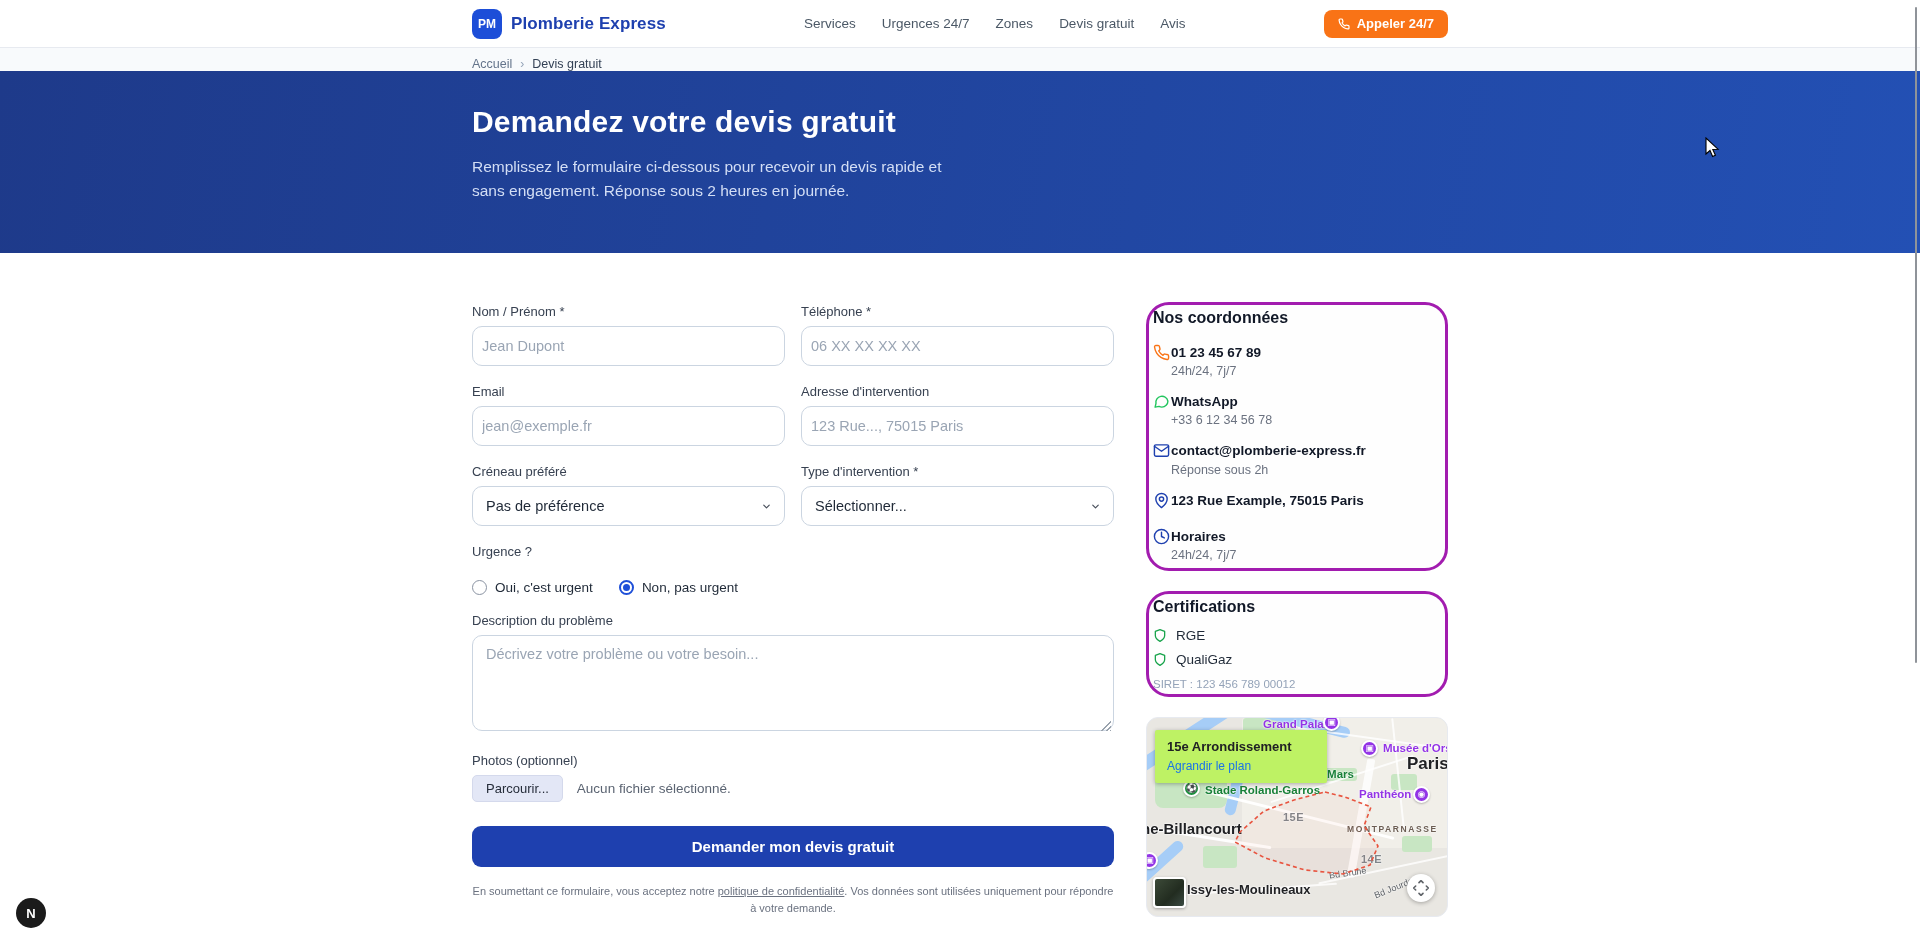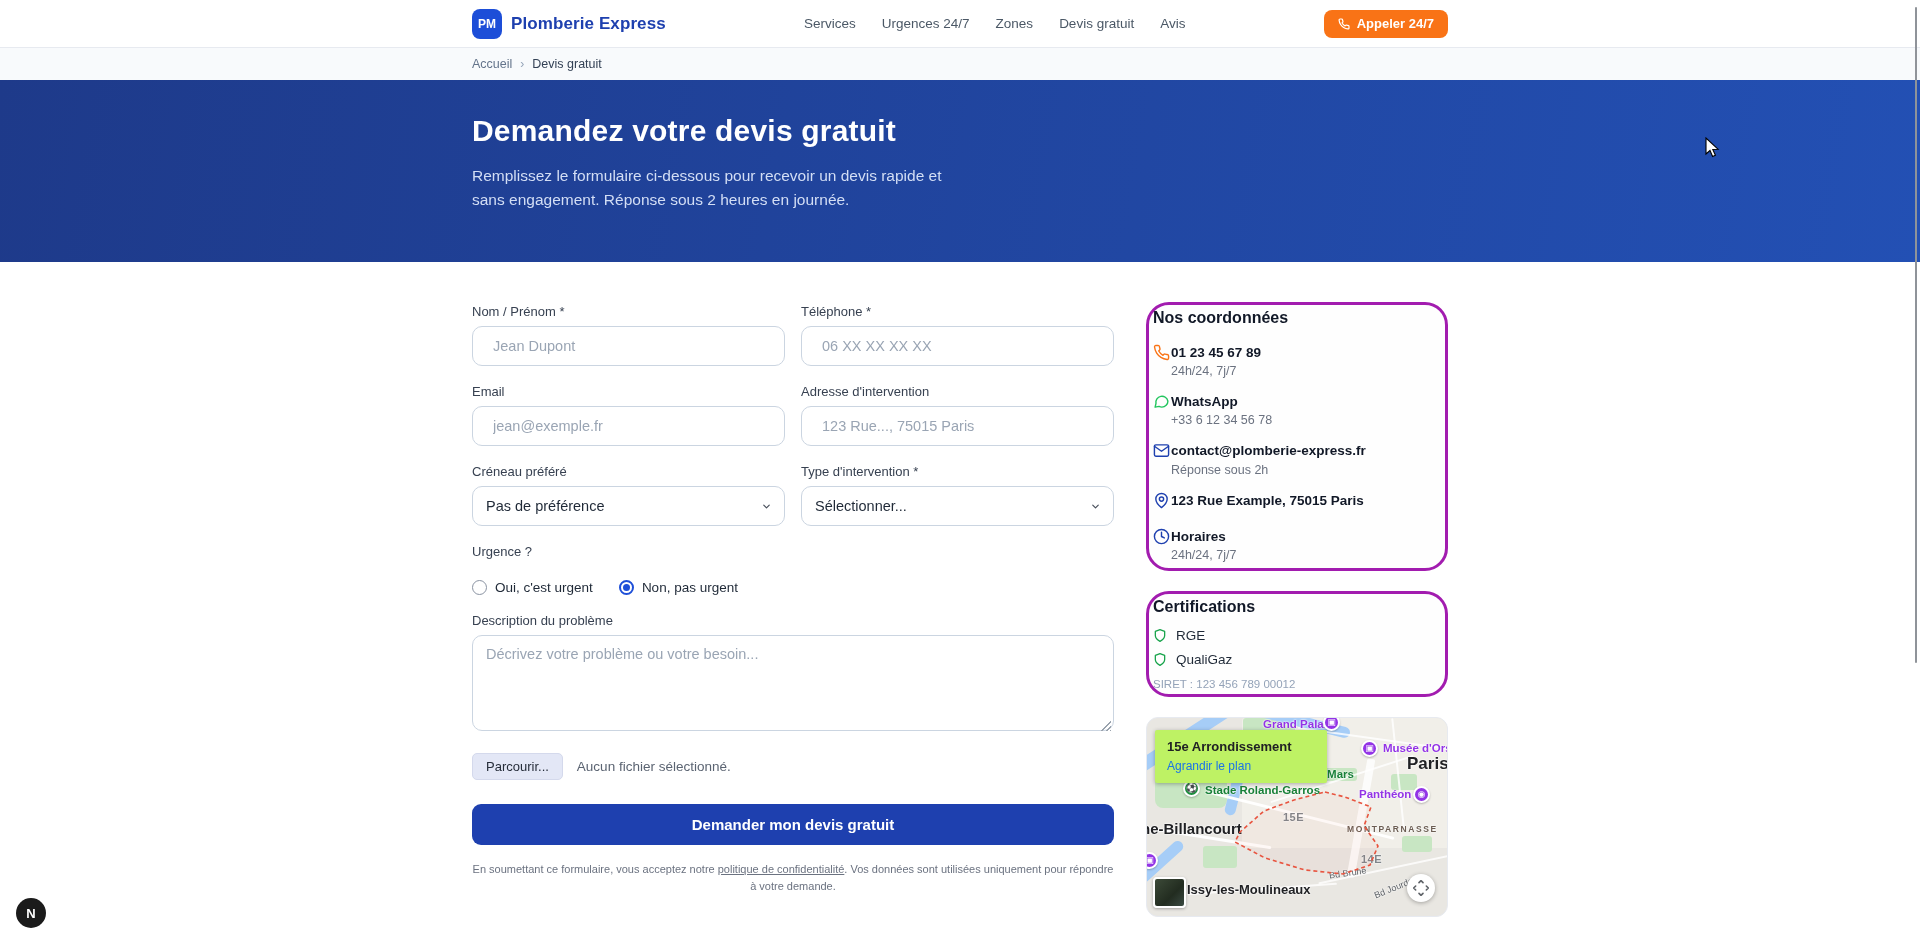--- a/index.html
+++ b/index.html
@@ -22,38 +22,38 @@
               font-weight:bold; cursor:pointer; font-family:inherit; }
 
   
   .crumbbar { position:absolute; top:48px; left:0; width:100%; height:32px; background:#f8fafc; }
   .crumb-inner { width:976px; margin:0 auto; height:100%; display:flex; align-items:center; gap:8px; font-size:12.5px; }
   .crumb-home { color:#64748b; text-decoration:none; }
   .crumb-sep { color:#94a3b8; font-size:12px; }
   .crumb-cur { color:#334155; }
 
   
-  .hero { position:absolute; top:80px; left:0; width:100%; height:182px;
+  .hero { position:absolute; top:71px; left:0; width:100%; height:182px;
           background:linear-gradient(100deg,#1e3a8a 0%,#2350b4 100%); }
   .hero-inner { width:976px; margin:0 auto; padding-top:34px; }
   .hero-title { color:#fff; font-size:30px; font-weight:800; letter-spacing:.2px; }
   .hero-sub { margin-top:16px; width:480px; color:#d3def5; font-size:15.5px; line-height:1.55; }
 
   
   .container { position:absolute; top:262px; left:472px; width:976px; display:flex; gap:32px; }
   .form-col { width:642px; padding-top:42px; }
   .side-col { width:302px; padding-top:40px; }
 
   .row2 { display:flex; gap:16px; }
   .fld { width:313px; }
   .fld + .fld { margin-left:0; }
   .mt { margin-top:18px; }
   label, .lbl { display:block; font-size:13px; color:#374151; margin-bottom:7px; }
   input.txt { width:100%; height:40px; border:1px solid #cbd5e1; border-radius:10px;
-              padding:0 20px; font-size:14.5px; color:#111827; outline:none; background:#fff;
+              padding:0 9px; font-size:14.5px; color:#111827; outline:none; background:#fff;
               font-family:inherit; }
   input.txt::placeholder, textarea::placeholder { color:#9aa5b4; }
   .select { width:100%; height:40px; border:1px solid #cbd5e1; border-radius:10px; background:#fff;
             display:flex; align-items:center; justify-content:space-between; padding:0 12px 0 13px;
             font-size:14.5px; color:#1f2937; cursor:pointer; }
   .radio-row { display:flex; gap:26px; margin-top:21px; align-items:center; }
   .radio-opt { display:flex; align-items:center; gap:8px; font-size:13.5px; color:#1f2937; cursor:pointer; }
   .rdot { width:15px; height:15px; border-radius:50%; border:1px solid #8a93a2; background:#fff; position:relative; }
   .rdot.sel { border:2px solid #1e4fd8; }
   .rdot.sel::after { content:""; position:absolute; inset:2px; border-radius:50%; background:#1e4fd8; }
@@ -226,20 +226,21 @@
         </div>
       </div>
       <div class="mt">
         <label>Description du problème</label>
         <div class="area-wrap">
           <textarea class="area" placeholder="Décrivez votre problème ou votre besoin..." style=""></textarea>
           <span class="resize-grip"></span>
         </div>
       </div>
       <div class="mt">
+        <span class="lbl">Photos (optionnel)</span>
         <div class="file-row">
           <button class="browse-btn">Parcourir...</button>
           <span class="no-file">Aucun fichier sélectionné.</span>
         </div>
       </div>
       <button class="submit-btn">Demander mon devis gratuit</button>
       <div class="disclaimer"><span>En soumettant ce formulaire, vous acceptez notre </span><a href="#">politique de confidentialité</a><span>. Vos données sont utilisées uniquement pour répondre à votre demande.</span></div>
     </div>
 
     <div class="side-col">

